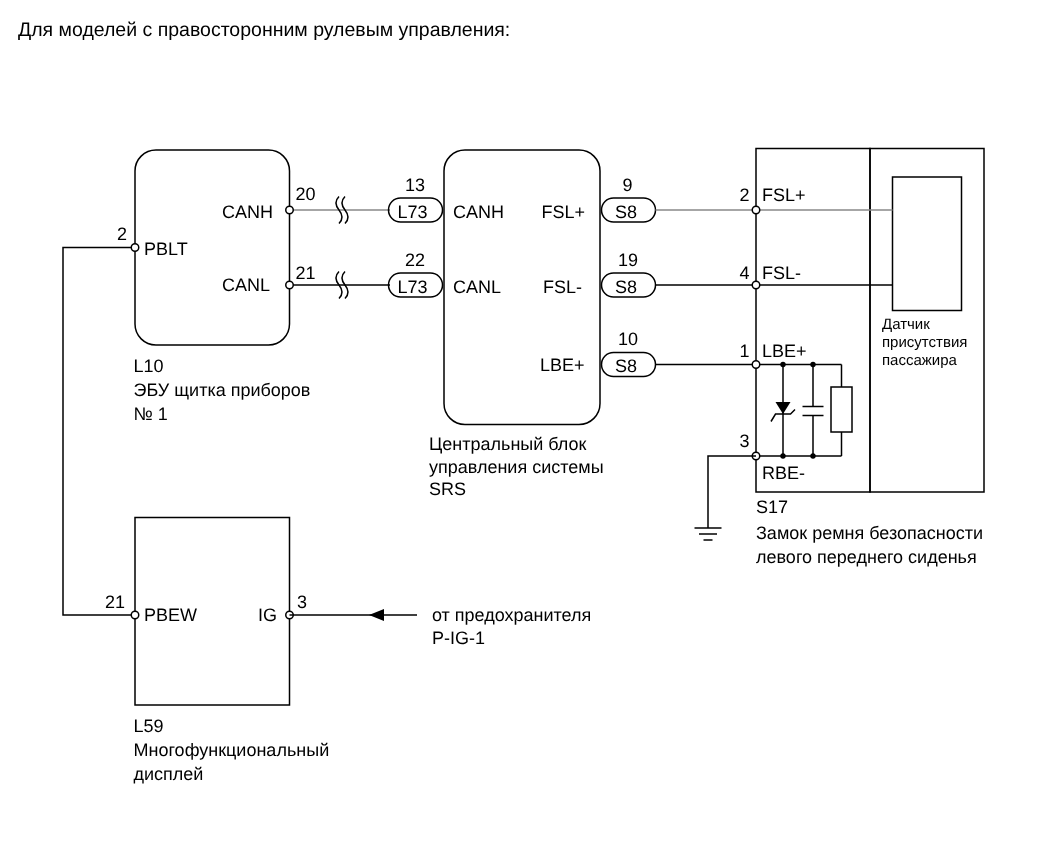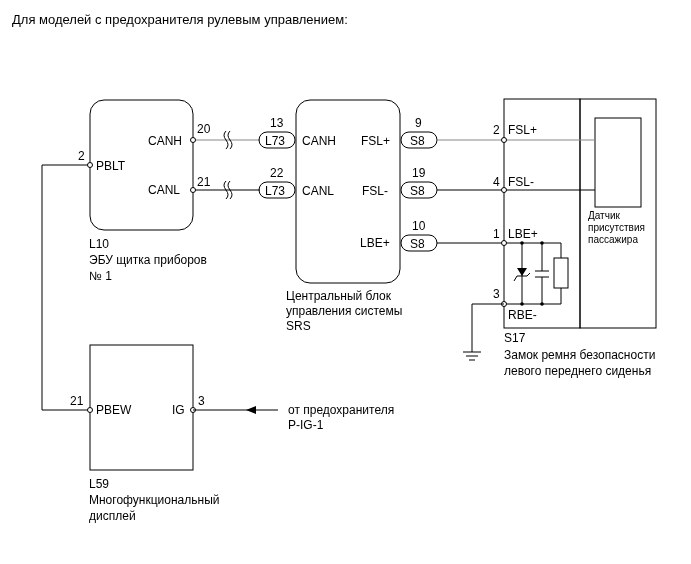--- a/index.html
+++ b/index.html
@@ -9,21 +9,21 @@
   svg text { font-family:"Liberation Sans", sans-serif; font-size:12px; fill:#000; }
   svg .sm { font-size:10px; }
   .ln { stroke:#000; stroke-width:1; fill:none; }
   .gl { stroke:#888; stroke-width:1; fill:none; }
   .term { fill:#fff; stroke:#000; stroke-width:1; }
   .dot { fill:#000; }
 </style>
 </head>
 <body>
 
-<div class="title">Для моделей с предохранителя рулевым управлением:</div>
+<div class="title">Для моделей с правосторонним рулевым управления:</div>
 
 <svg width="691" height="564" viewBox="0 0 691 564">
 
   <rect x="90" y="100" width="103" height="130" rx="14" ry="14" class="ln"></rect>
   <text x="148" y="145">CANH</text>
   <text x="148" y="194">CANL</text>
   <text x="96" y="170">PBLT</text>
   <text x="197" y="133">20</text>
   <text x="197" y="186">21</text>
   <text x="78" y="160">2</text>

